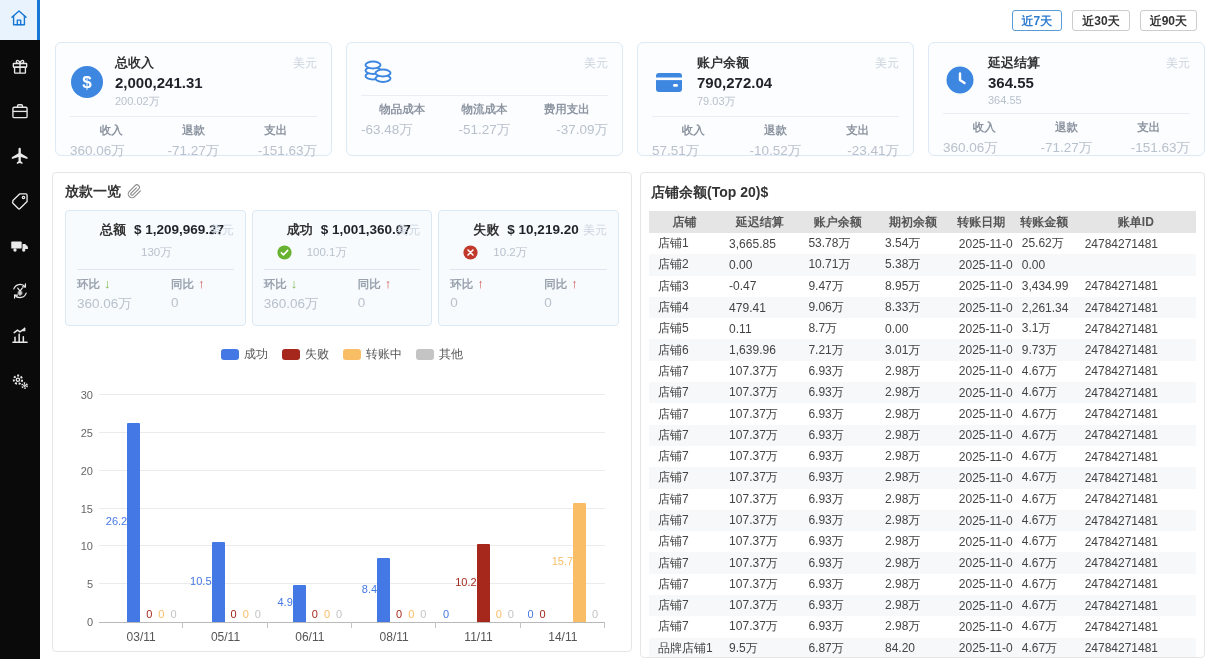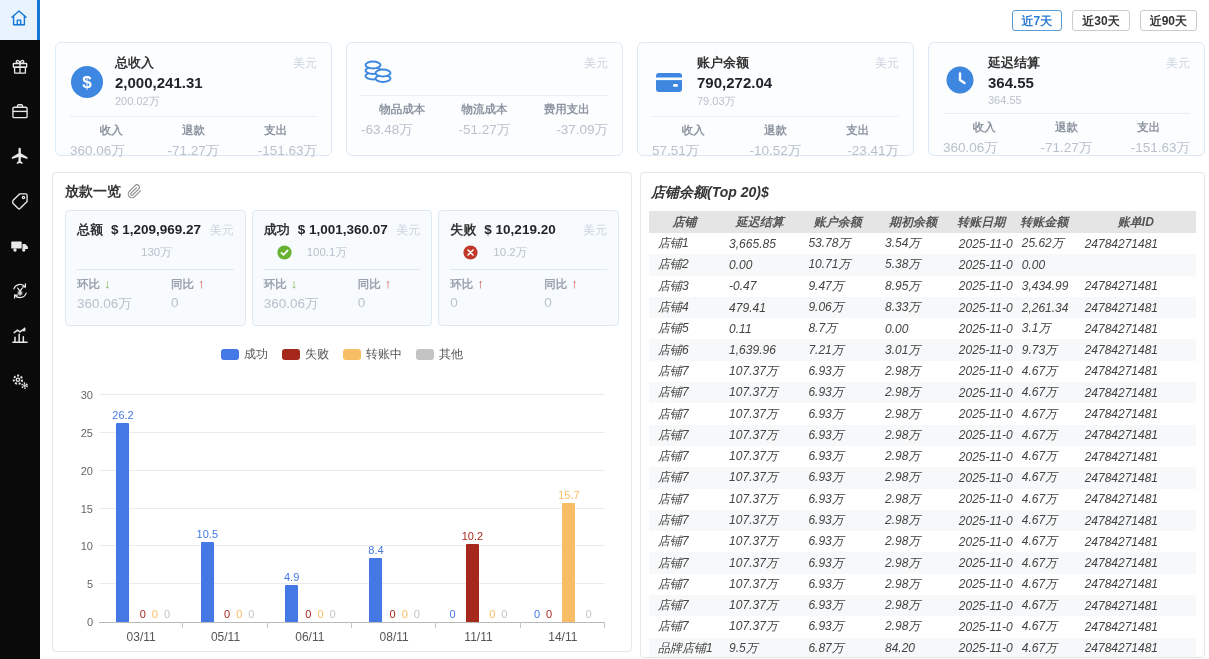--- a/index.html
+++ b/index.html
@@ -48,21 +48,21 @@
 
   .loan-panel { width:580px; height:480px; padding:10px 12px; }
   .panel-title-row { display:flex; align-items:flex-end; gap:6px; }
   .clip svg { width:15px; height:15px; vertical-align:-2px; }
 
   .loan-cards { display:flex; gap:6px; margin-top:9px; }
   .loan-card { flex:1; height:116px; background:#f7fbfe; border:1px solid #dce9f5; border-radius:4px;
     position:relative; padding:10px 11px 8px; }
   .lc-currency { position:absolute; top:11px; right:11px; font-size:12px; color:#ccd4de; }
   .lc-head { display:flex; align-items:baseline; gap:8px; }
-  .lc-title { font-size:13px; font-weight:bold; color:#333; }
+  .lc-title { font-size:13px; font-weight:bold; color:#333;margin-left:23px; }
   .lc-amount { font-size:13.5px; font-weight:bold; color:#1f2329; }
   .lc-subrow { display:flex; align-items:center; margin-top:4px; height:18px; }
   .lc-subicon { width:17px; height:17px; margin-left:12px; }
   .lc-subicon svg { width:17px; height:17px; }
   .lc-subval { font-size:11.5px; color:#b9c1cc; margin-left:14px; }
   .lc-subval.noicon { margin-left:64px; }
   .lc-divider { border-bottom:1px solid #dfe8f2; margin:8px 0 6px; }
   .lc-metrics { display:flex; }
   .lc-metric:first-child { flex:1.5; }
   .lc-metric:last-child { flex:1; }
@@ -77,29 +77,29 @@
   .legend-label { font-size:12px; color:#555; }
 
   .chart { margin-top:32px; }
   .plot { position:relative; height:228px; margin:0 14px 0 34px; border-bottom:1px solid #b9b9b9; }
   .gridline { position:absolute; left:0; right:0; height:1px; background:#ebebeb; }
   .ytick { position:absolute; left:-30px; width:24px; text-align:right; font-size:11px; color:#666;
     transform:translateY(-50%); }
   .groups { position:absolute; left:0; right:0; top:0; bottom:0; display:flex; }
   .bar-group { flex:1; position:relative; display:flex; align-items:flex-end; justify-content:center; gap:6px; }
   .bar-group .gtick { position:absolute; right:0; bottom:-6px; width:1px; height:6px; background:#c4c4c4; }
-  .slot { display:flex; flex-direction:column; align-items:center; justify-content:flex-end; }
+  .slot { display:flex; flex-direction:row; align-items:center; justify-content:flex-end; }
   .bar { width:13px; border-radius:1px 1px 0 0; }
   .bar-label { font-size:11px; margin-bottom:2px; white-space:nowrap; }
   .zero-label { font-size:11px; margin-bottom:2px; }
   .xlabels { display:flex; margin:7px 14px 0 34px; }
   .xlabel { flex:1; text-align:center; font-size:12px; color:#555; }
 
   
-  .table-panel { width:565px; height:486px; padding:10px 8px; overflow:hidden;font-style:italic; }
+  .table-panel { width:565px; height:486px; padding:10px 8px; overflow:hidden; }
   .table-panel .panel-title { margin-left:2px; }
   table { width:100%; border-collapse:collapse; margin-top:9px; table-layout:fixed; }
   th { background:#e5e5e5; font-size:12px; font-weight:bold; color:#555; height:22px; text-align:center;
     padding:2px 2px; white-space:nowrap; overflow:hidden; }
   td { font-size:12px; color:#444; height:21.3px; padding:2px 2px 2px 9px; text-align:left;
     white-space:nowrap; overflow:hidden; }
   tbody tr:nth-child(even) { background:#f7f8f9; }
 </style>
 </head>
 <body>

